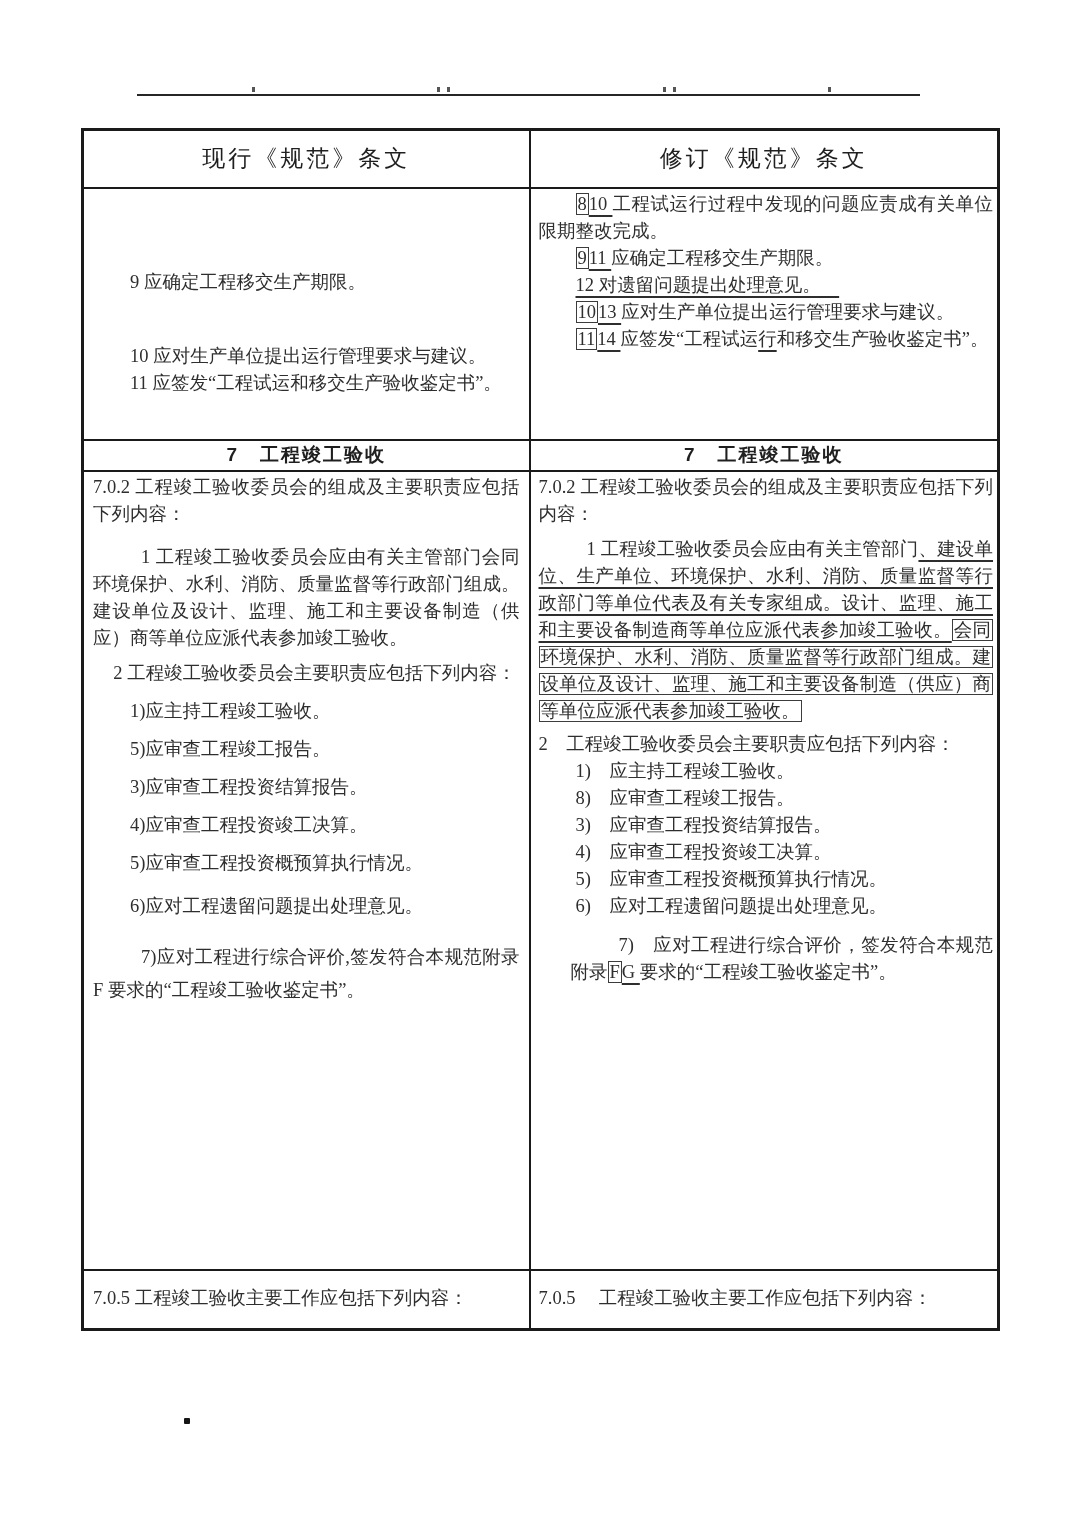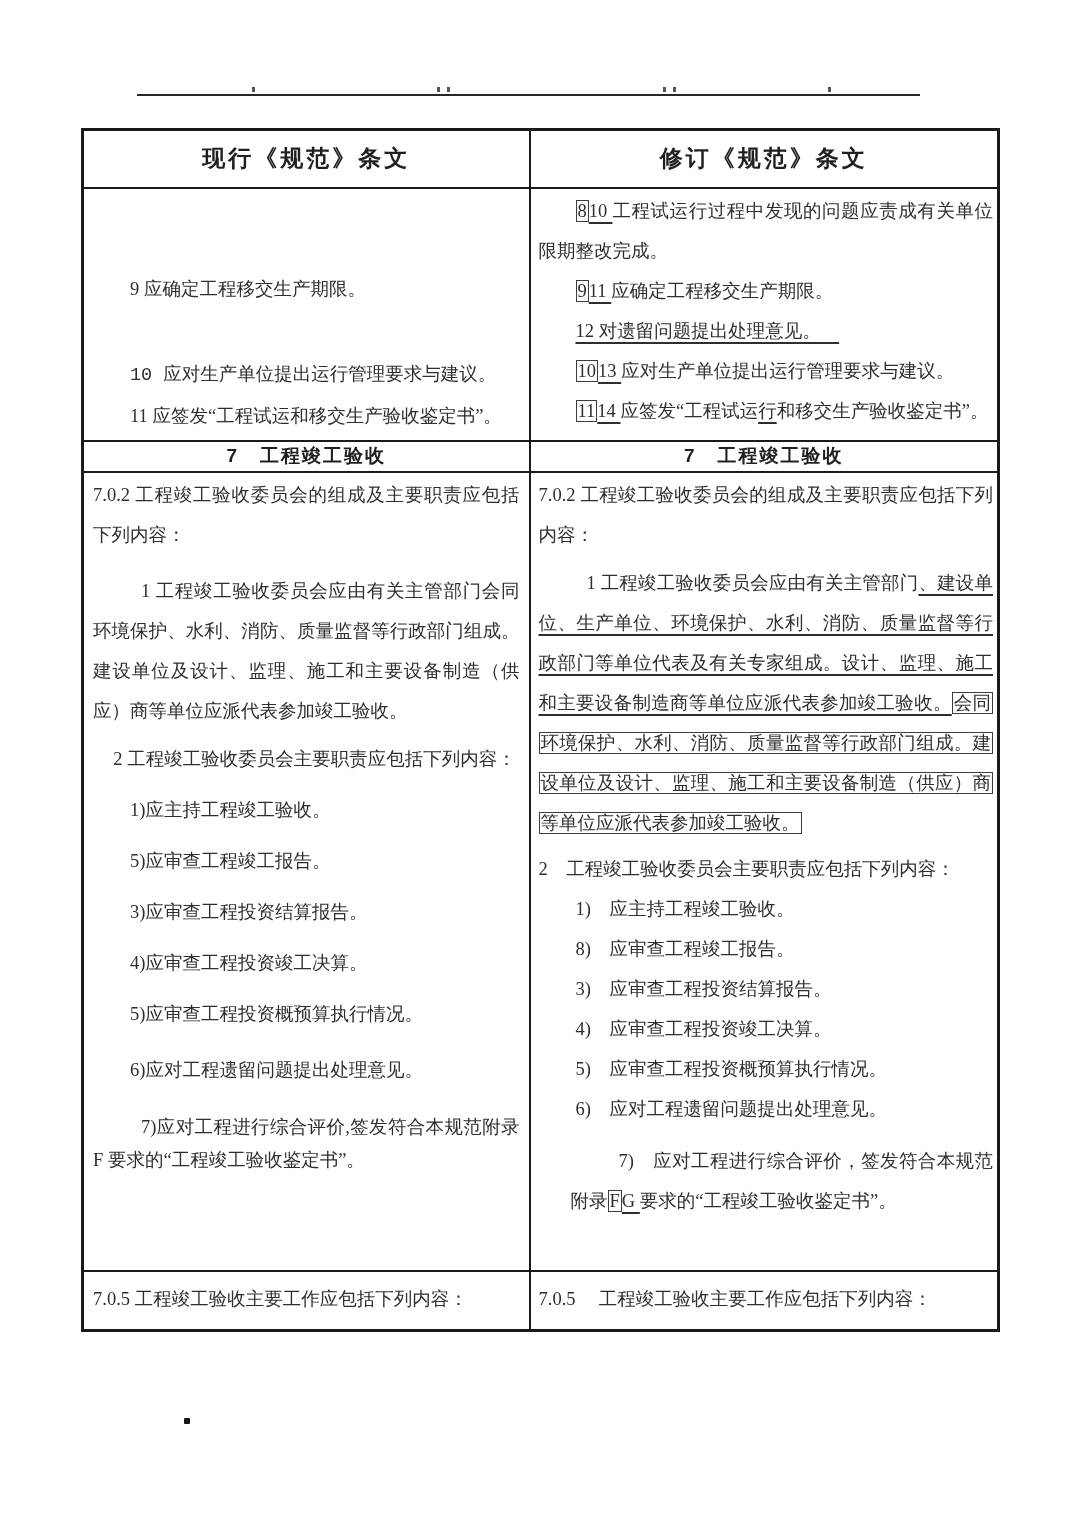--- a/index.html
+++ b/index.html
@@ -17,46 +17,46 @@
   .tbl-wrap{position:absolute;left:81px;top:128px;}
   table.cmp{border-collapse:collapse;table-layout:fixed;width:916px;border:3px solid #1a1a1a;}
   table.cmp td{border:2px solid #1a1a1a;vertical-align:top;}
   col.c-left{width:447px;}
   col.c-right{width:469px;}
 
   tr.h-head{height:58px;}
   tr.h-head td{
     text-align:center;vertical-align:middle;
     font-family:"Liberation Sans","DejaVu Sans",sans-serif;
-    font-weight:bold;font-size:23px;letter-spacing:3px;color:#1f1f1f;
+    font-weight:normal;font-size:23px;letter-spacing:3px;color:#1f1f1f;
   }
   tr.h-trial{height:252px;}
   tr.h-sec{height:31px;}
   tr.h-sec td{
     text-align:center;vertical-align:middle;
     font-family:"Liberation Sans","DejaVu Sans",sans-serif;
     font-weight:bold;font-size:19px;letter-spacing:2px;color:#1f1f1f;
   }
   tr.h-702{height:799px;}
   tr.h-705{height:60px;}
   tr.h-705 td{vertical-align:middle;}
 
   td.cell-body{padding:2px 9px 4px 9px;}
   td.cell-body.right{padding:2px 4px 4px 8px;}
 
-  .para{margin:0;font-size:18.5px;line-height:40px;text-align:justify;}
+  .para{margin:0;font-size:18.5px;line-height:27px;text-align:justify;}
   tr.h-705 .para{text-align:left;}
   .ind0{text-indent:0;}
   .ind1{text-indent:1.1em;}
   .ind2{text-indent:2em;}
   .ind2b{text-indent:2.6em;}
   .lh33{line-height:33px;}
   .mt4{margin-top:21px;}.mt6{margin-top:6px;}.mt8{margin-top:8px;}
   .mt11{margin-top:11px;}.mt12{margin-top:12px;margin-left:32px;}.mt16{margin-top:16px;}
-  .mt47{margin-top:47px;font-family:Liberation Mono, monospace;}.mt78{margin-top:78px;}
+  .mt47{margin-top:47px;}.mt78{margin-top:78px;}
 
   
   .run-u{text-decoration:underline;text-underline-offset:5px;text-decoration-thickness:1.5px;}
   .run-b{
     border:1.5px solid #3c3c3c;padding:0 1px;
     -webkit-box-decoration-break:clone;box-decoration-break:clone;
   }
 </style>
 </head>
 <body>

